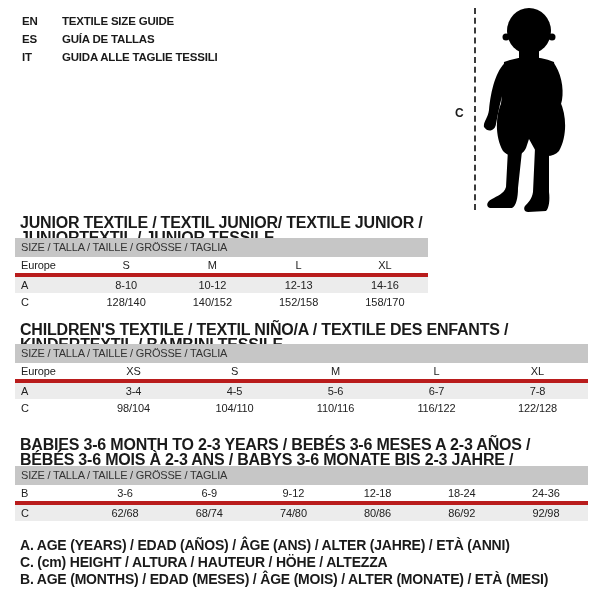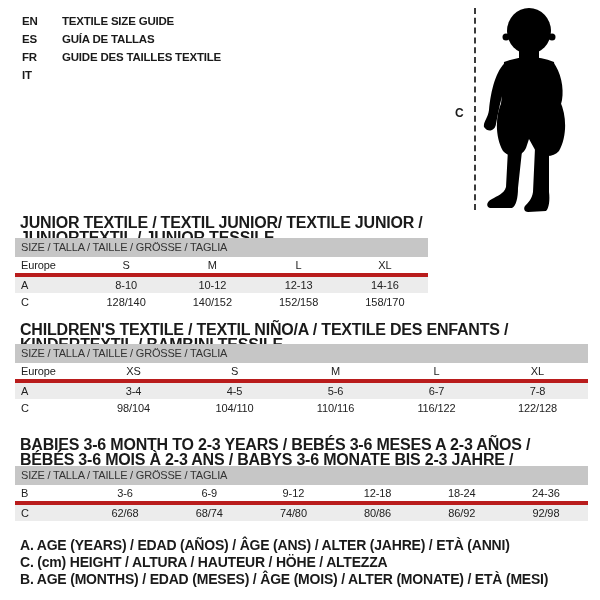--- a/index.html
+++ b/index.html
@@ -36,25 +36,22 @@
 <div class="lang-list">
     <div class="lang-row">
       <span class="lang-code">EN</span>
       <span>TEXTILE SIZE GUIDE</span>
     </div>
     <div class="lang-row">
       <span class="lang-code">ES</span>
       <span>GUÍA DE TALLAS</span>
     </div>
     <div class="lang-row">
-      <span class="lang-code">FR</span>
-      <span>GUIDE DES TAILLES TEXTILE</span>
-    </div>
-    <div class="lang-row">
       <span class="lang-code">IT</span>
+      <span>GUIDA ALLE TAGLIE TESSILI</span>
     </div>
   </div>
 
 <div class="dash-line"></div>
 <div class="c-label">C</div>
 <svg class="silhouette" width="100" height="208" viewBox="0 0 100 208" aria-hidden="true">
   <g fill="#000000">
     <ellipse cx="47" cy="25" rx="22" ry="23"></ellipse>
     <circle cx="24" cy="31" r="3.5"></circle>
     <circle cx="70" cy="31" r="3.5"></circle>

